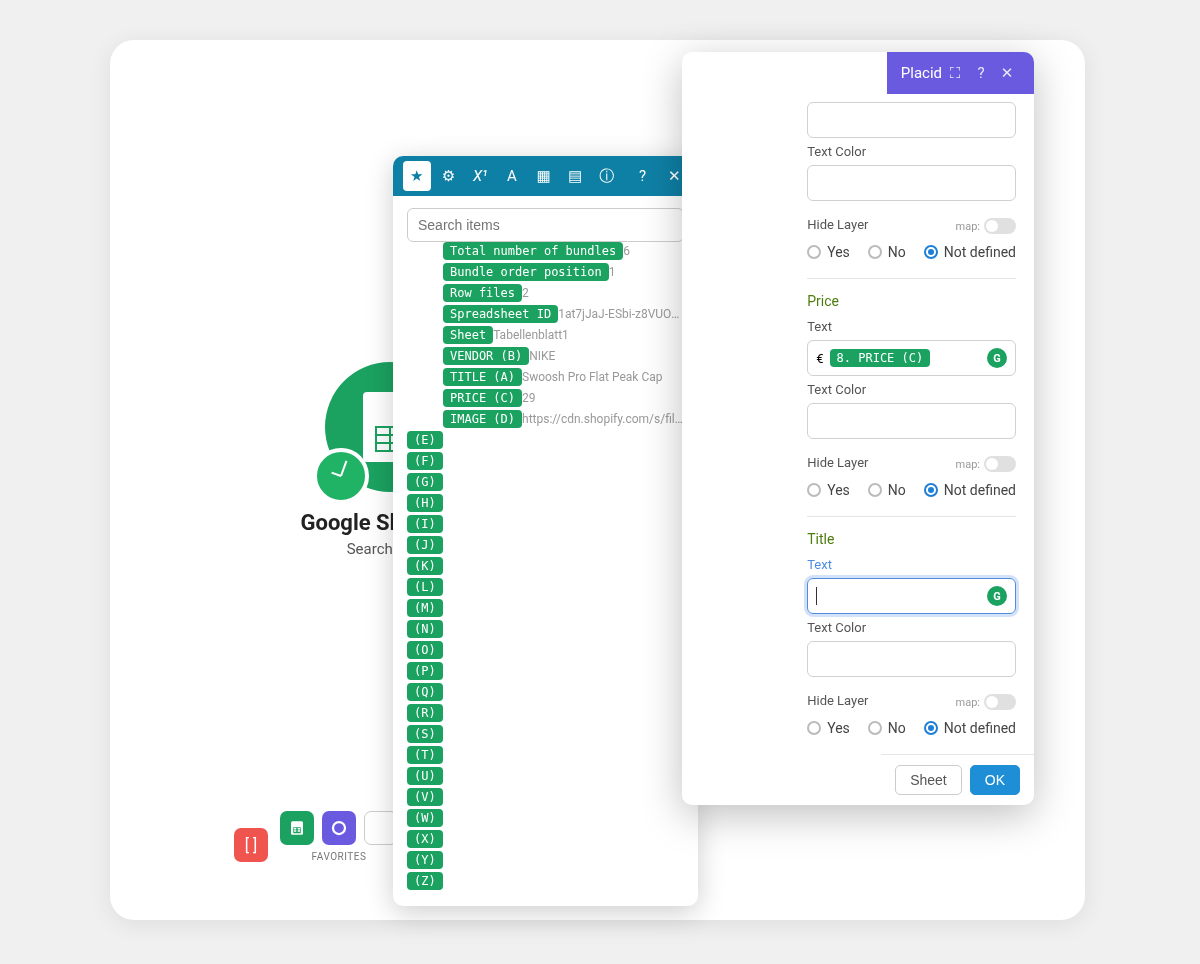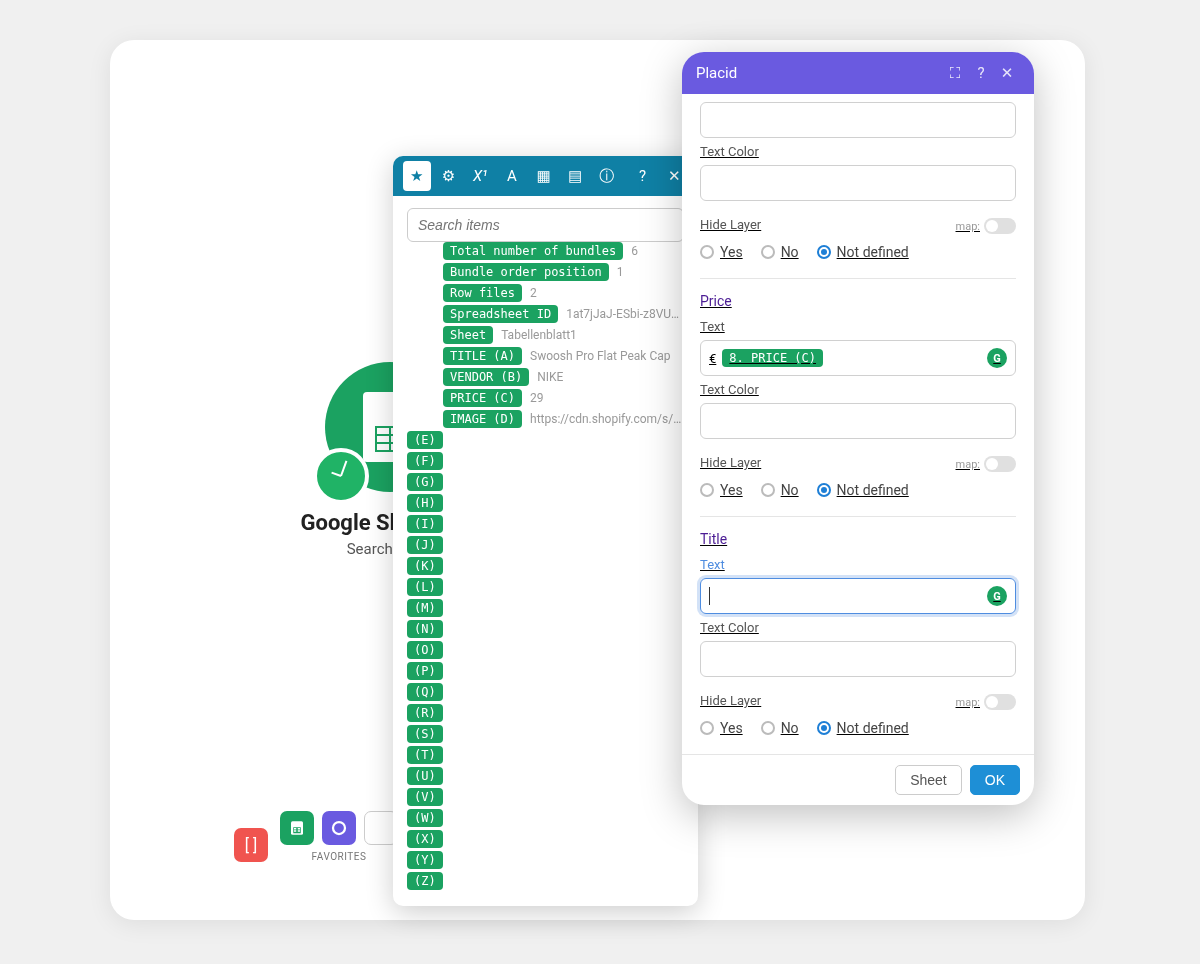--- a/index.html
+++ b/index.html
@@ -124,59 +124,60 @@
   .picker-tabs .tab {
     width:30px; height:30px; border-radius:4px;
     display:flex; align-items:center; justify-content:center;
     color:#fff; font-size:15px;
   }
   .picker-tabs .tab.active { background:#fff; color:#0f80a5; }
   .picker-tabs .spacer { flex:1; }
   .picker-body { padding:12px 14px 16px; }
   .picker-search {
     width:100%; border:1px solid #ccc; border-radius:6px;
-    padding:8px 10px; font-size:14px; color:#333;font-style:italic;
+    padding:8px 10px; font-size:14px; color:#333;
   }
   .picker-heading { margin:14px 0 8px; font-size:15px; color:#333; }
   .picker-heading .num { display:inline-block; border:1px solid #bbb; padding:0 5px; font-size:12px; color:#777; border-radius:2px; margin:0 2px;}
-  .var-row { display:flex; align-items:center; gap:8px; margin-bottom:3px; font-size:12px;padding-left:36px; }
+  .var-row { display:flex; align-items:center; margin-bottom:3px; font-size:12px;padding-left:36px; }
   .pill {
     background:#1ba261; color:#fff;
     font-family: ui-monospace, Menlo, monospace;
     font-size:12px;
     padding:2px 7px; border-radius:4px;
     white-space:nowrap;
   }
   .var-val { color:#999; font-size:12px; white-space:nowrap; overflow:hidden; text-overflow:ellipsis; }
   .extra-cols { display:flex; flex-direction:column; gap:3px; margin-top:2px; }
 
   
   .modal {
     position:absolute;
     left:682px; top:52px;
     width:352px;
     background:#fff;
-    border-radius:22px;
+    border-radius:10px;
     box-shadow: 0 10px 40px rgba(0,0,0,0.25);
     display:flex; flex-direction:column;
     overflow:hidden;
+    align-items:flex-end;
   }
   .modal-title {
     background:#6a5ae0; color:#fff;
     display:flex; align-items:center;
     padding:0 14px; height:42px;
     font-size:15px;
   }
   .modal-title .spacer{flex:1;}
   .modal-title .wbtn{width:26px; text-align:center; cursor:pointer; opacity:0.85;}
   .modal-scroll { padding:8px 18px 0; overflow:auto; max-height:800px; }
 
-  .section { border-bottom:1px solid #e5e5e5; padding:14px 0 18px;text-decoration:underline; }
+  .section { border-bottom:1px solid #e5e5e5; padding:14px 0 18px; }
   .section:last-of-type { border-bottom:none; }
-  .section-head { font-size:14px; color:#4c1d95; margin-bottom:10px; }
+  .section-head { font-size:14px; color:#4d7c0f; margin-bottom:10px; }
   .field-label { font-size:13px; color:#555; margin:6px 0 6px; }
   .field-label.blue { color:#4f8de0; }
   .textbox {
     width:100%; min-height:36px;
     border:1px solid #d0d0d0; border-radius:6px;
     padding:6px 8px; font-size:13px;
     display:flex; align-items:center; gap:6px;
   }
   .textbox.focused { border-color:#4f8de0; box-shadow:0 0 0 3px rgba(79,141,224,0.25);}
   .textbox .cursor { width:1px; height:18px; background:#333; }
@@ -297,26 +298,26 @@
         </div>
         <div class="var-row">
           <span class="pill">Spreadsheet ID</span>
           <span class="var-val">1at7jJaJ-ESbi-z8VUODGP3cWM</span>
         </div>
         <div class="var-row">
           <span class="pill">Sheet</span>
           <span class="var-val">Tabellenblatt1</span>
         </div>
         <div class="var-row">
+          <span class="pill">VENDOR (B)</span>
+          <span class="var-val">NIKE</span>
+        </div>
+        <div class="var-row">
           <span class="pill">TITLE (A)</span>
           <span class="var-val">Swoosh Pro Flat Peak Cap</span>
-        </div>
-        <div class="var-row">
-          <span class="pill">VENDOR (B)</span>
-          <span class="var-val">NIKE</span>
         </div>
         <div class="var-row">
           <span class="pill">PRICE (C)</span>
           <span class="var-val">29</span>
         </div>
         <div class="var-row">
           <span class="pill">IMAGE (D)</span>
           <span class="var-val">https://cdn.shopify.com/s/files/1/0474/6</span>
         </div>
       </div>

